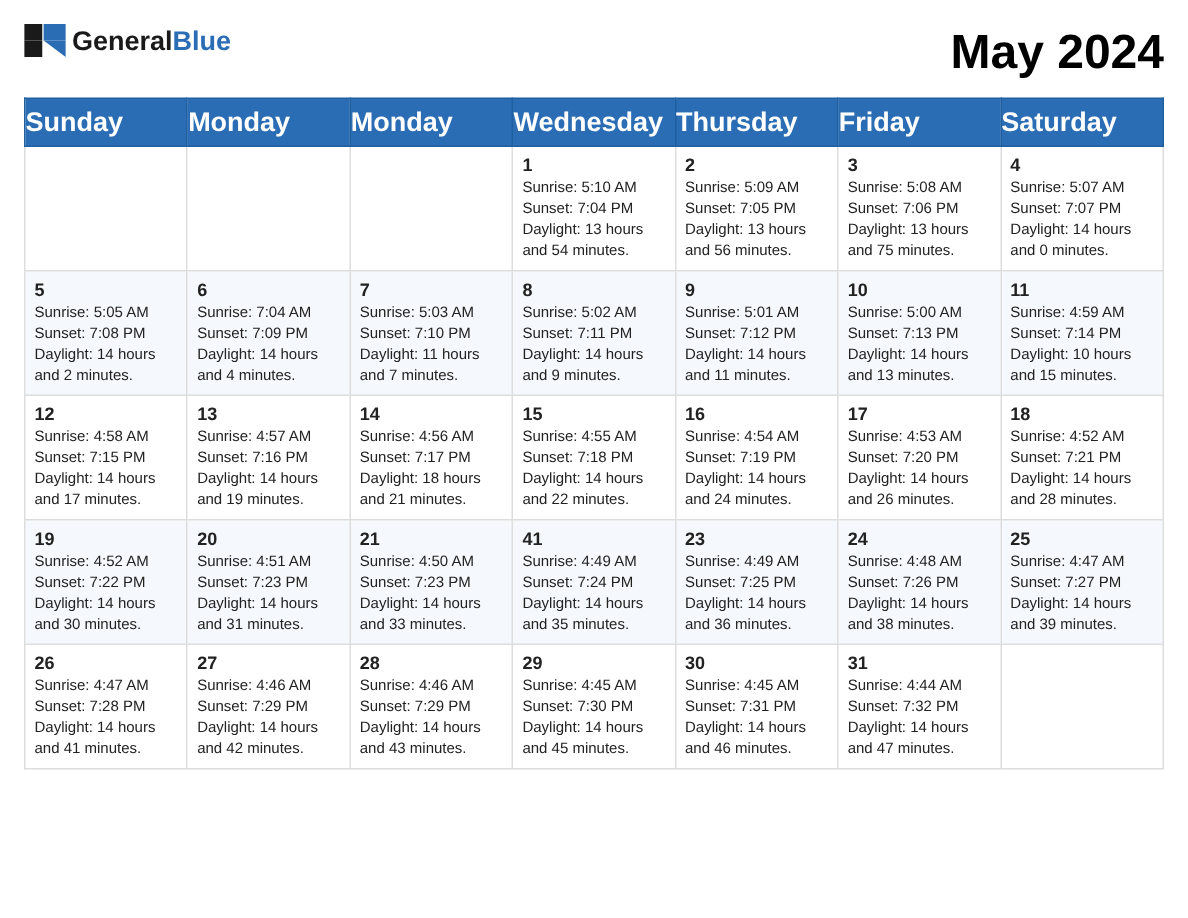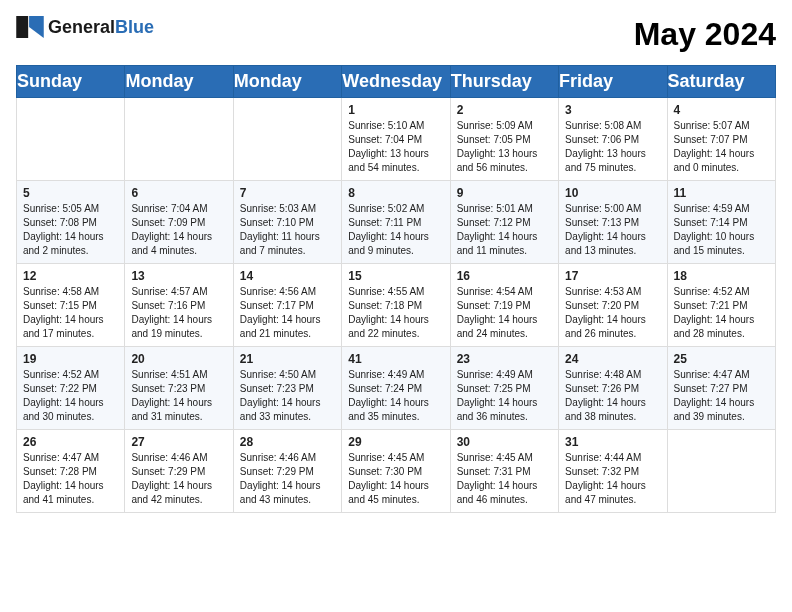--- a/index.html
+++ b/index.html
@@ -235,21 +235,21 @@
             <span>Sunrise: 4:57 AM</span><br>
             <span>Sunset: 7:16 PM</span><br>
             <span>Daylight: 14 hours and 19 minutes.</span>
           </div>
         </td>
         <td>
           <span class="day-number">14</span>
           <div class="day-info">
             <span>Sunrise: 4:56 AM</span><br>
             <span>Sunset: 7:17 PM</span><br>
-            <span>Daylight: 14 hours and 21 minutes.</span>
+            <span>Daylight: 18 hours and 21 minutes.</span>
           </div>
         </td>
         <td>
           <span class="day-number">15</span>
           <div class="day-info">
             <span>Sunrise: 4:55 AM</span><br>
             <span>Sunset: 7:18 PM</span><br>
             <span>Daylight: 14 hours and 22 minutes.</span>
           </div>
         </td>

